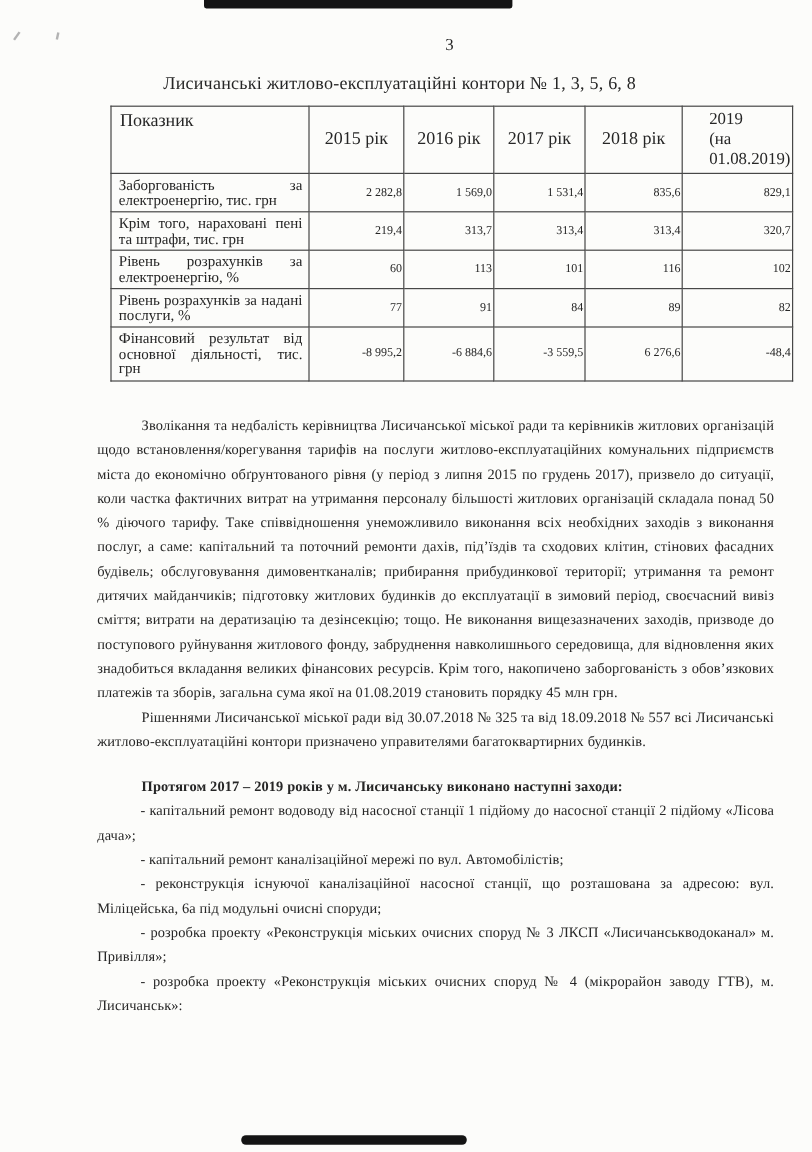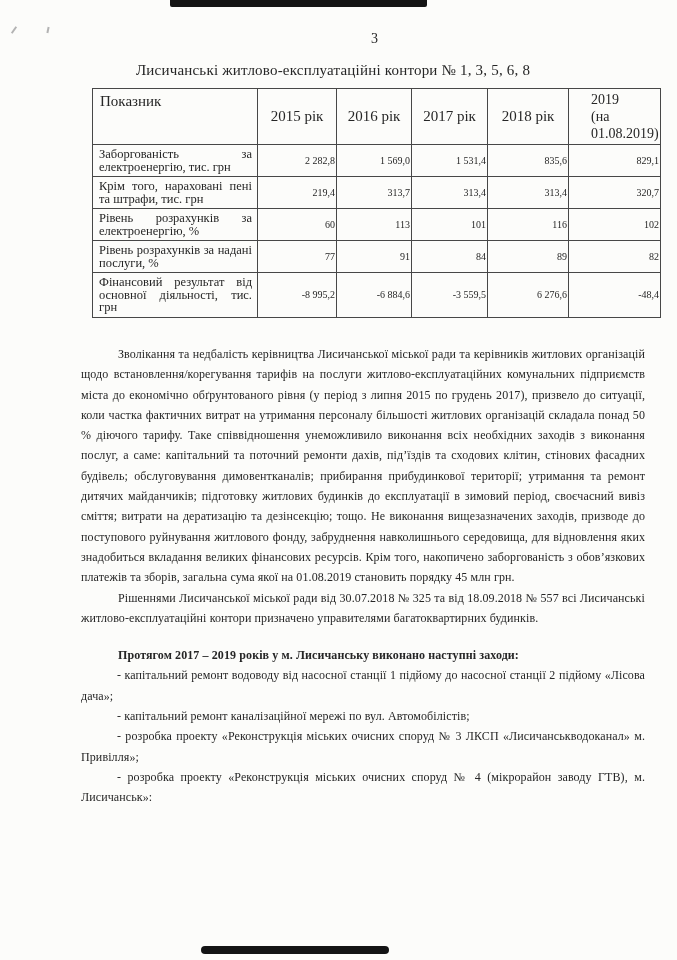--- a/index.html
+++ b/index.html
@@ -130,20 +130,21 @@
     </tbody>
   </table>
 
   <div class="body-text">
     <p class="para">Зволікання та недбалість керівництва Лисичанської міської ради та керівників житлових організацій щодо встановлення/корегування тарифів на послуги житлово-експлуатаційних комунальних підприємств міста до економічно обґрунтованого рівня (у період з липня 2015 по грудень 2017), призвело до ситуації, коли частка фактичних витрат на утримання персоналу більшості житлових організацій складала понад 50 % діючого тарифу. Таке співвідношення унеможливило виконання всіх необхідних заходів з виконання послуг, а саме: капітальний та поточний ремонти дахів, під’їздів та сходових клітин, стінових фасадних будівель; обслуговування димовентканалів; прибирання прибудинкової території; утримання та ремонт дитячих майданчиків; підготовку житлових будинків до експлуатації в зимовий період, своєчасний вивіз сміття; витрати на дератизацію та дезінсекцію; тощо. Не виконання вищезазначених заходів, призводе до поступового руйнування житлового фонду, забруднення навколишнього середовища, для відновлення яких знадобиться вкладання великих фінансових ресурсів. Крім того, накопичено заборгованість з обов’язкових платежів та зборів, загальна сума якої  на 01.08.2019 становить порядку 45 млн грн.</p>
     <p class="para">Рішеннями Лисичанської міської ради від 30.07.2018 № 325 та від 18.09.2018 № 557 всі Лисичанські житлово-експлуатаційні контори призначено управителями багатоквартирних будинків.</p>
     <p class="para spaced">Протягом 2017 – 2019 років у м. Лисичанську виконано наступні заходи:</p>
     <div class="list">
       <div class="list-item">- капітальний ремонт водоводу від насосної станції 1 підйому до насосної станції 2 підйому «Лісова дача»;</div>
       <div class="list-item">- капітальний ремонт каналізаційної мережі по вул. Автомобілістів;</div>
+      <div class="list-item">- реконструкція існуючої каналізаційної насосної станції, що розташована за адресою: вул. Міліцейська, 6а під модульні очисні споруди;</div>
       <div class="list-item">- розробка проекту «Реконструкція міських очисних споруд № 3 ЛКСП «Лисичанськводоканал» м. Привілля»;</div>
       <div class="list-item">- розробка проекту «Реконструкція міських очисних споруд № 4 (мікрорайон заводу ГТВ), м. Лисичанськ»:</div>
     </div>
   </div>
 
   <div class="artifact bottom-bar"></div>
 
 </div>
 
 </body></html>

